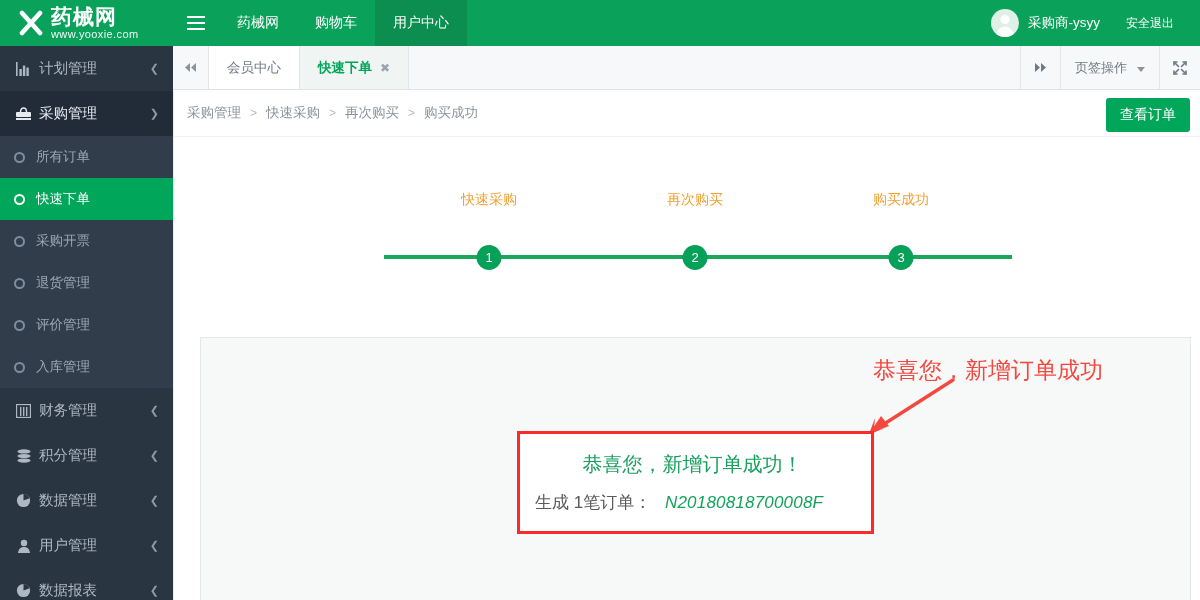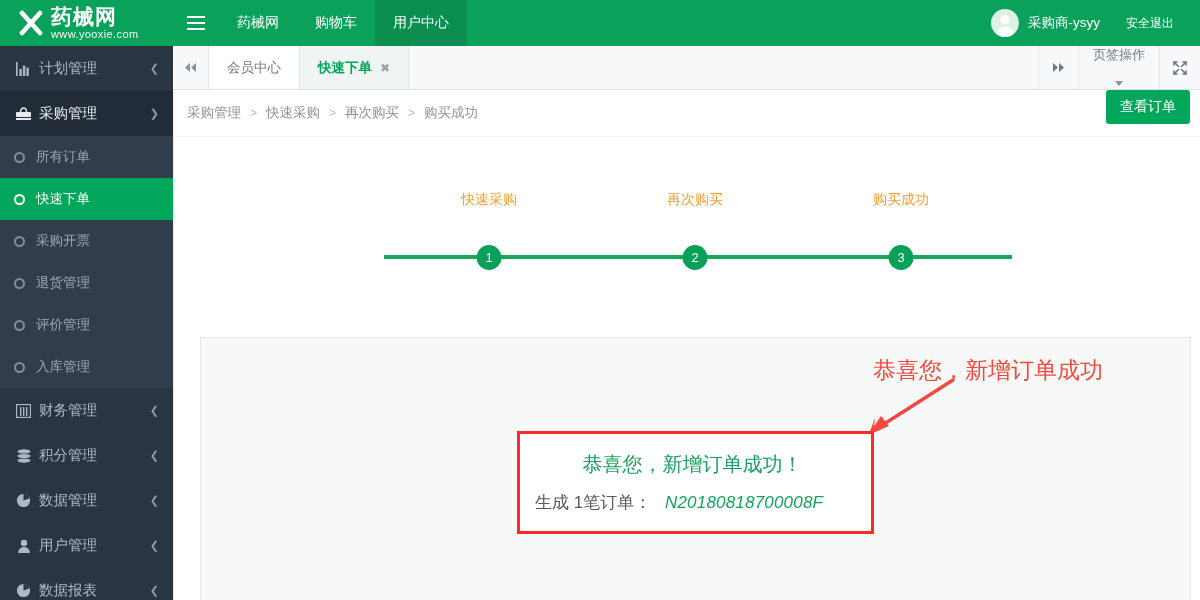--- a/index.html
+++ b/index.html
@@ -85,39 +85,39 @@
     display: flex; align-items: center; gap: 8px; padding: 0 18px;
     font-size: 13.5px; color: #6f7a85; border-right: 1px solid #e2e6ea;
     background: #ffffff; cursor: pointer; white-space: nowrap; text-align: right;
   }
   .tab.active { color: #00a65a; font-weight: bold; background: #f0f4f3; }
   .tab-close { color: #9aa4ae; font-size: 12px; cursor: pointer; }
   .tab-filler { flex: 1; background: #f7f8f9; border-right: 1px solid #e2e6ea; }
   .tab-tool {
     display: flex; align-items: center; justify-content: center; gap: 10px;
     padding: 0 14px; font-size: 13px; color: #6f7a85;
-    border-right: 1px solid #e2e6ea; background: #f7f8f9; cursor: pointer; white-space: nowrap; flex-direction: column;
+    border-right: 1px solid #e2e6ea; background: #f7f8f9; cursor: pointer; white-space: nowrap;
   }
   .tab-tool.icon-only { width: 40px; padding: 0; }
   .tab-tool.last { border-right: none; }
 
   
   .content {
     position: absolute; top: 90px; left: 173px; width: 1027px; height: 510px;
     background: #ffffff; border-left: 1px solid #e9edf0;
   }
   .crumbbar {
     position: relative; height: 47px; border-bottom: 1px solid #f0f2f4;
     display: flex; align-items: center; padding-left: 13px;
   }
   .crumb { font-size: 13.5px; color: #8b949d; cursor: pointer; }
   .crumb.last { color: #8b949d; }
   .crumb-sep { font-size: 12px; color: #b6bdc4; margin: 0 9px; }
   .view-order-btn {
-    position: absolute; right: 10px; top: 0;
+    position: absolute; right: 10px; top: 8px;
     background: #00a65a; color: #fff; font-size: 14px;
     border: none; border-radius: 3px; padding: 8px 14px; cursor: pointer;
     font-family: inherit;
   }
 
   
   .stepper { position: relative; margin-top: 54px; height: 80px; }
   .step-labels { position: relative; height: 22px; }
   .step-label {
     position: absolute; transform: translateX(-50%);

